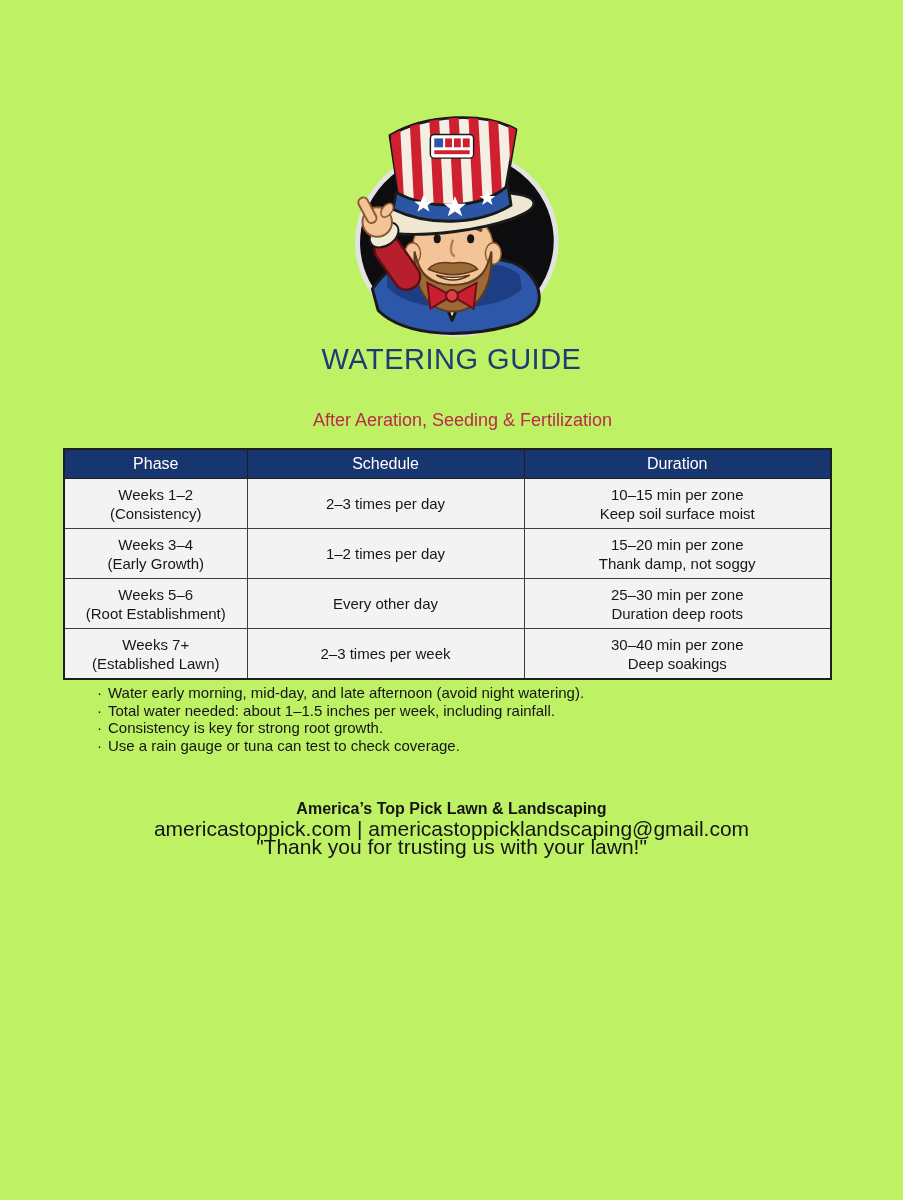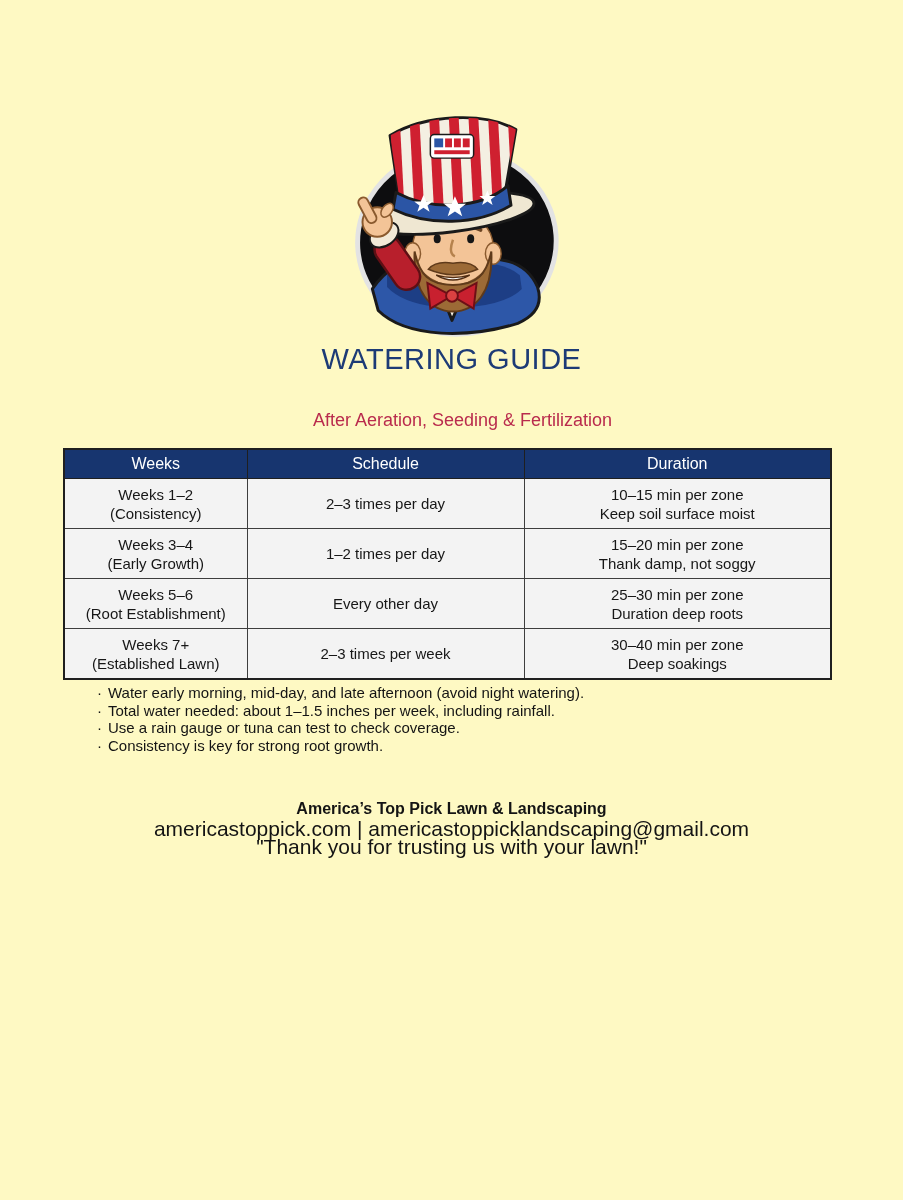--- a/index.html
+++ b/index.html
@@ -1,17 +1,17 @@
 <!DOCTYPE html>
 <html><head>
 <meta charset="utf-8">
 <style>
   html,body{margin:0;padding:0;background:#ffffff;}
   body{font-family:"Liberation Sans", sans-serif;color:#141414;}
-  .page{position:relative;width:903px;height:1200px;background:#fef9c3;margin:0 auto;overflow:hidden;}
+  .page{position:relative;width:903px;height:1200px;background:#bef264;margin:0 auto;overflow:hidden;}
 
   .logo-wrap{position:absolute;left:333px;top:108px;width:236px;height:232px;}
 
   .title{position:absolute;left:0;top:343px;width:100%;margin:0;text-align:center;
          font-size:29px;font-weight:400;letter-spacing:0.5px;color:#1d3b76;}
   .subtitle{position:absolute;left:0;top:399px;width:100%;margin:11px;text-align:center;
             font-size:18px;font-weight:400;color:#b92b4d;}
 
   table.sched{position:absolute;left:63px;top:448px;width:767px;border-collapse:collapse;
               border:2px solid #1f1f1f;table-layout:fixed;}
@@ -114,21 +114,21 @@
   <h2 class="subtitle">After Aeration, Seeding &amp; Fertilization</h2>
 
   <table class="sched">
     <colgroup>
         <col class="c1">
         <col class="c2">
         <col class="c3">
       </colgroup>
     <thead>
       <tr>
-        <th>Weeks</th>
+        <th>Phase</th>
         <th>Schedule</th>
         <th>Duration</th>
       </tr>
     </thead>
     <tbody>
       <tr>
         <td>
           <div>Weeks 1–2</div>
           <div>(Consistency)</div>
         </td>
@@ -170,22 +170,22 @@
           <div>30–40 min per zone</div>
           <div>Deep soakings</div>
         </td>
       </tr>
     </tbody>
   </table>
 
   <div class="tips">
     <div class="tip"><span class="bullet">·</span><span>Water early morning, mid-day, and late afternoon (avoid night watering).</span></div>
     <div class="tip"><span class="bullet">·</span><span>Total water needed: about 1–1.5 inches per week, including rainfall.</span></div>
+    <div class="tip"><span class="bullet">·</span><span>Consistency is key for strong root growth.</span></div>
     <div class="tip"><span class="bullet">·</span><span>Use a rain gauge or tuna can test to check coverage.</span></div>
-    <div class="tip"><span class="bullet">·</span><span>Consistency is key for strong root growth.</span></div>
   </div>
 
   <div class="footer">
     <div class="company">America’s Top Pick Lawn &amp; Landscaping</div>
     <div class="contact">
       <span>americastoppick.com</span>
       <span>|</span>
       <span>americastoppicklandscaping@gmail.com</span>
     </div>
     <div class="quote">"Thank you for trusting us with your lawn!"</div>

